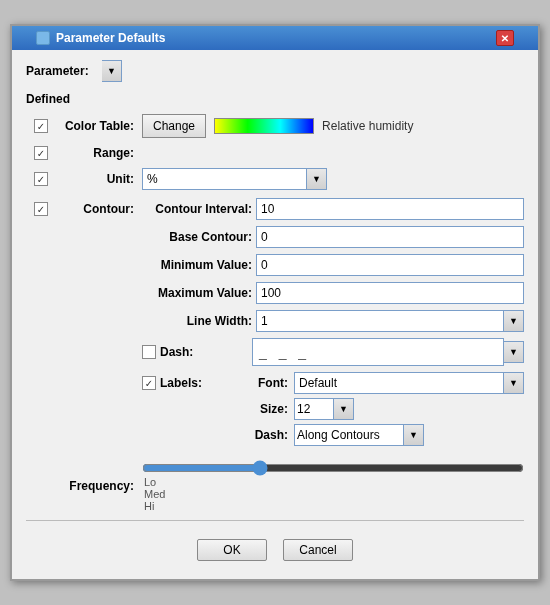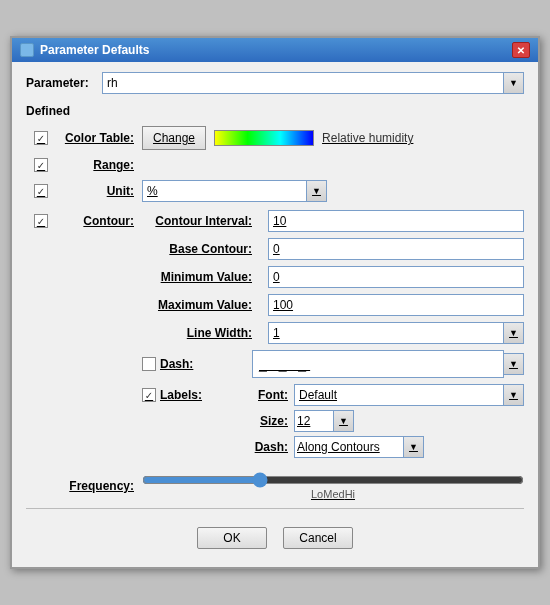--- a/index.html
+++ b/index.html
@@ -17,21 +17,21 @@
       width: 530px;
       background: #f0f0f0;
       border: 2px solid #999;
       box-shadow: 2px 2px 8px rgba(0,0,0,0.4);
     }
     .titlebar {
       background: linear-gradient(to bottom, #4a8fd4, #2e6bbf);
       color: white;
       font-size: 12px;
       font-weight: bold;
-      padding: 4px 8px;
+      padding: 4px 24px;
       display: flex;
       align-items: center;
       justify-content: space-between;
       height: 24px;
     }
     .titlebar-left {
       display: flex;
       align-items: center;
       gap: 6px;
     }
@@ -93,21 +93,20 @@
       font-weight: bold;
       margin-bottom: 8px;
     }
     .defined-section {
       margin-left: 8px;
     }
     .row {
       display: flex;
       align-items: center;
       margin-bottom: 8px;
-      text-decoration: underline;
     }
     .checkbox {
       width: 14px;
       height: 14px;
       border: 1px solid #888;
       background: white;
       margin-right: 6px;
       display: flex;
       align-items: center;
       justify-content: center;
@@ -183,21 +182,21 @@
       justify-content: center;
       font-size: 9px;
     }
     .contour-row {
       display: flex;
       align-items: center;
       margin-bottom: 6px;
     }
     .contour-label {
       text-align: right;
-      margin-right: 16px;
+      margin-right: 4px;
       font-weight: bold;
     }
     .line-width-input {
       flex: 1;
       height: 22px;
       border: 1px solid #7a9ec9;
       background: white;
       padding: 2px 4px;
       font-size: 12px;
     }
@@ -257,20 +256,21 @@
       height: 16px;
       cursor: pointer;
       accent-color: #4a8fd4;
     }
     .slider-labels {
       display: flex;
       justify-content: center;
       font-size: 11px;
       color: #555;
       padding: 0 2px;
+      flex-direction: column;
     }
     .button-row {
       display: flex;
       justify-content: center;
       gap: 16px;
       padding: 12px 0 8px;
     }
     .action-btn {
       width: 70px;
       height: 22px;
@@ -307,21 +307,20 @@
       <div class="titlebar-icon"></div>
       <span>Parameter Defaults</span>
     </div>
     <div class="close-btn">✕</div>
   </div>
 
   <div class="content">
 
     <div class="param-row">
       <span class="param-label">Parameter:</span>
-      <input class="param-input" type="text" value="rh" style="">
       <div class="param-dropdown-btn">▼</div>
     </div>
 
     <div class="section-label">Defined</div>
 
     <div class="defined-section">
 
       <div class="row">
         <div class="checkbox checked"></div>
         <span class="row-label">Color Table:</span>

